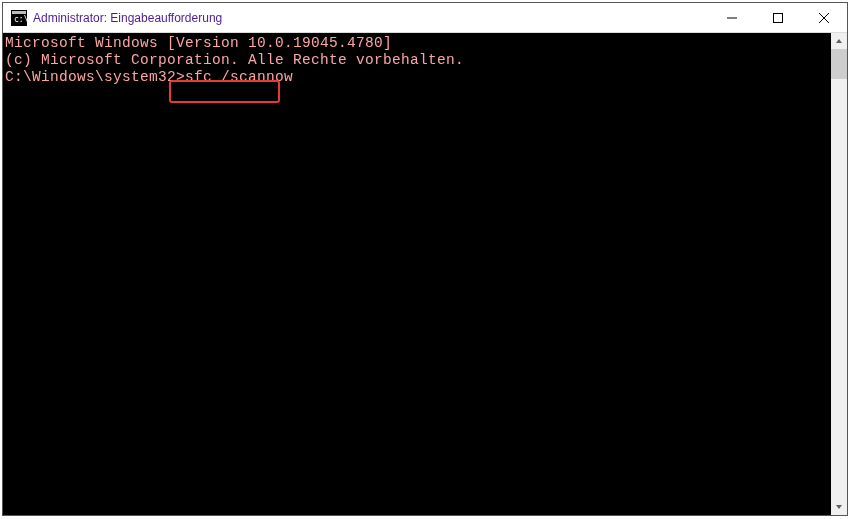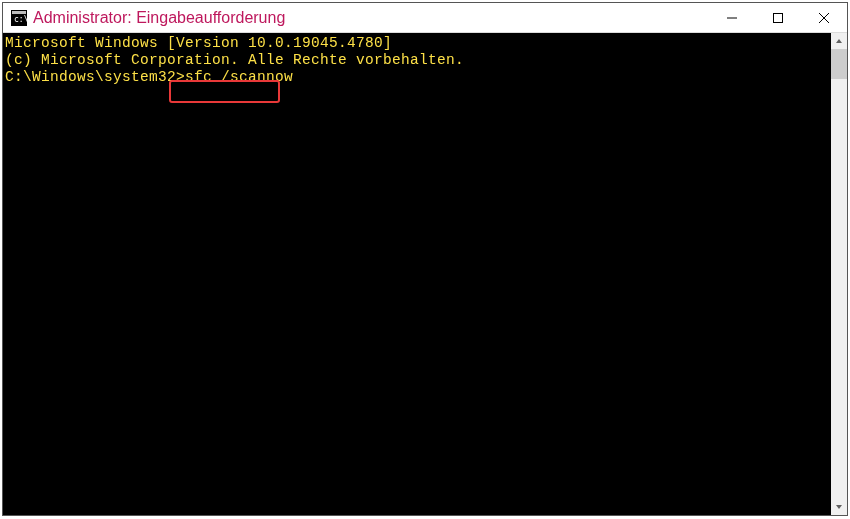--- a/index.html
+++ b/index.html
@@ -37,22 +37,22 @@
       margin-right: 6px;
       display: flex;
       align-items: center;
       justify-content: center;
     }
     .titlebar-icon svg {
       width: 16px;
       height: 16px;
     }
     .titlebar-title {
-      font-size: 16px;
-      color: #be185d;
+      font-size: 12px;
+      color: #4c1d95;
       flex: 1;
     }
     .window-controls {
       display: flex;
       height: 100%;
     }
     .window-control {
       width: 46px;
       height: 100%;
       display: flex;
@@ -66,21 +66,21 @@
     }
     .terminal-container {
       flex: 1;
       display: flex;
       background: #000000;
       position: relative;
     }
     .terminal {
       flex: 1;
       background: #000000;
-      color: #fde047;
+      color: #fca5a5;
       font-family: "Consolas", "Courier New", monospace;
       font-size: 14.5px;
       line-height: 17px;
       padding: 2px 0 0 2px;
       white-space: pre;
       position: relative;
       letter-spacing: 0.3px;
     }
     .terminal-line {
       display: block;

